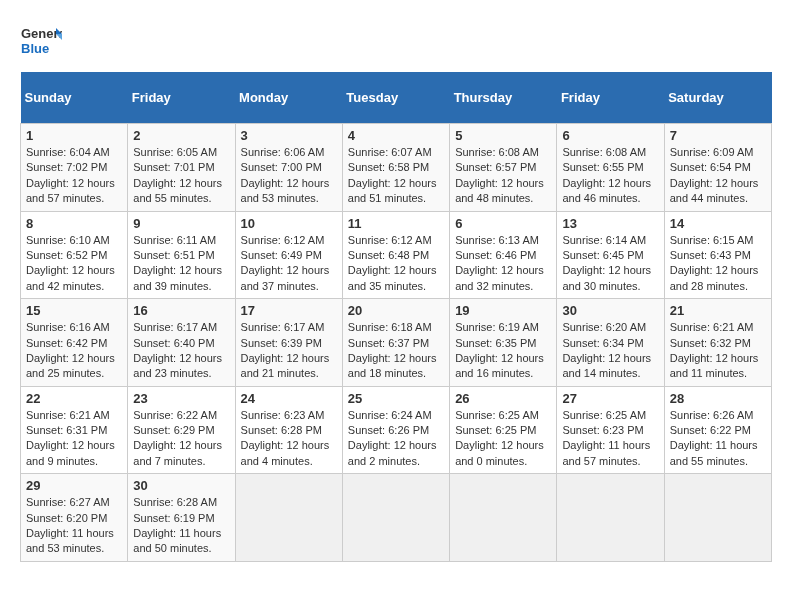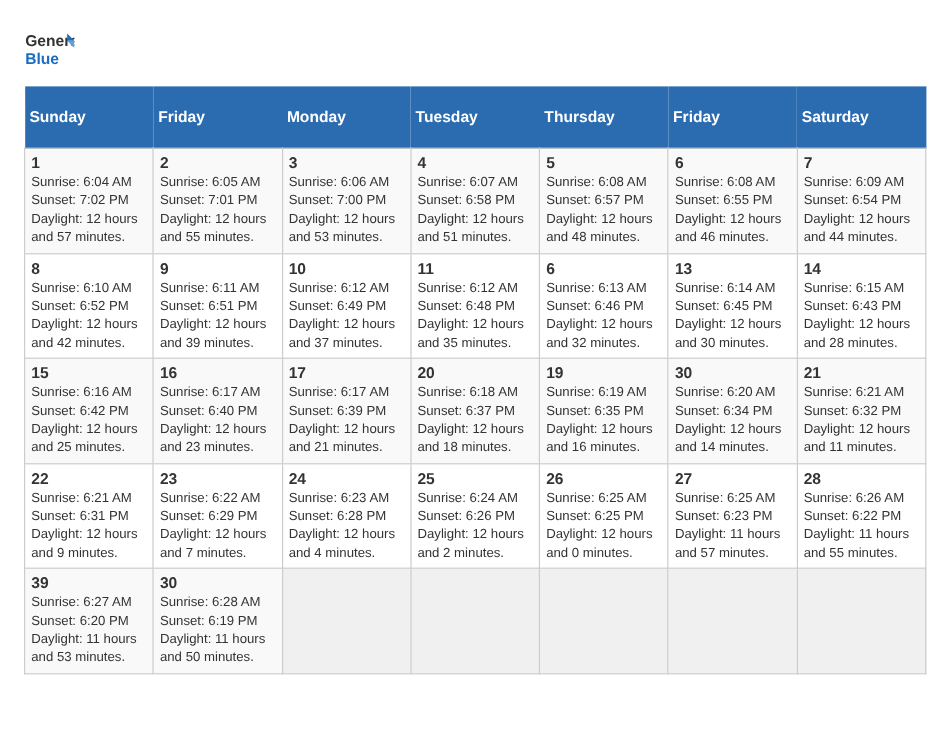--- a/index.html
+++ b/index.html
@@ -334,21 +334,21 @@
           <span class="day-num">28</span>
           <div class="day-info">
             Sunrise: 6:26 AM<br>
             Sunset: 6:22 PM<br>
             Daylight: 11 hours and 55 minutes.
           </div>
         </td>
       </tr>
       <tr>
         <td>
-          <span class="day-num">39</span>
+          <span class="day-num">29</span>
           <div class="day-info">
             Sunrise: 6:27 AM<br>
             Sunset: 6:20 PM<br>
             Daylight: 11 hours and 53 minutes.
           </div>
         </td>
         <td>
           <span class="day-num">30</span>
           <div class="day-info">
             Sunrise: 6:28 AM<br>

